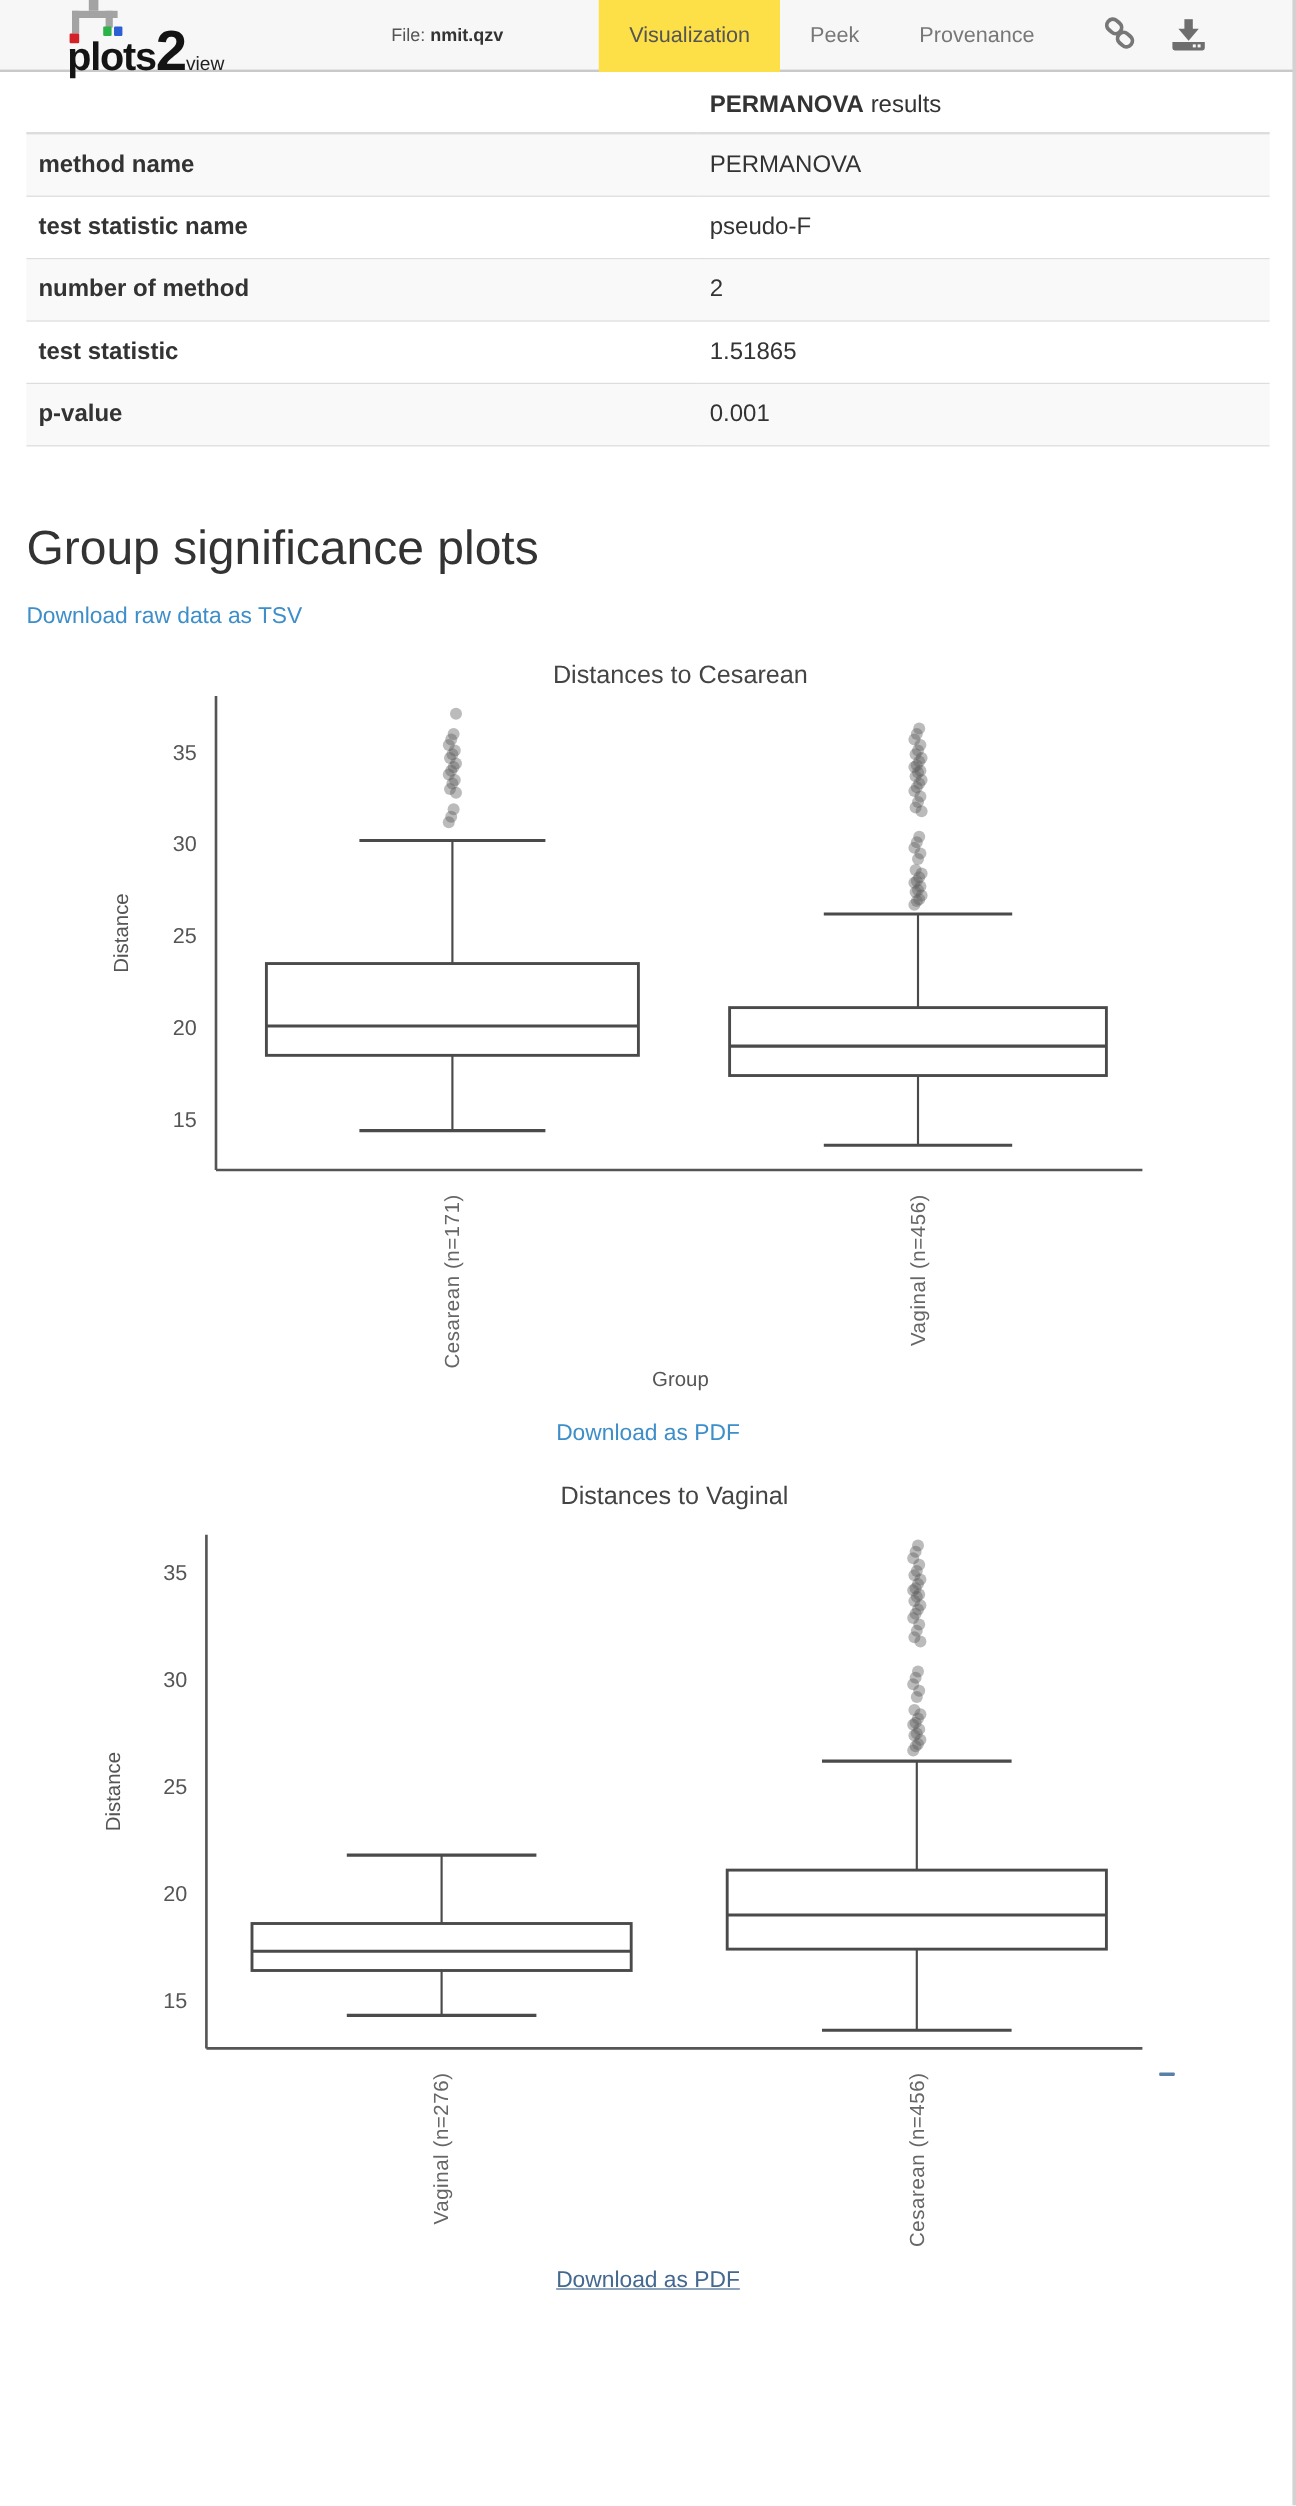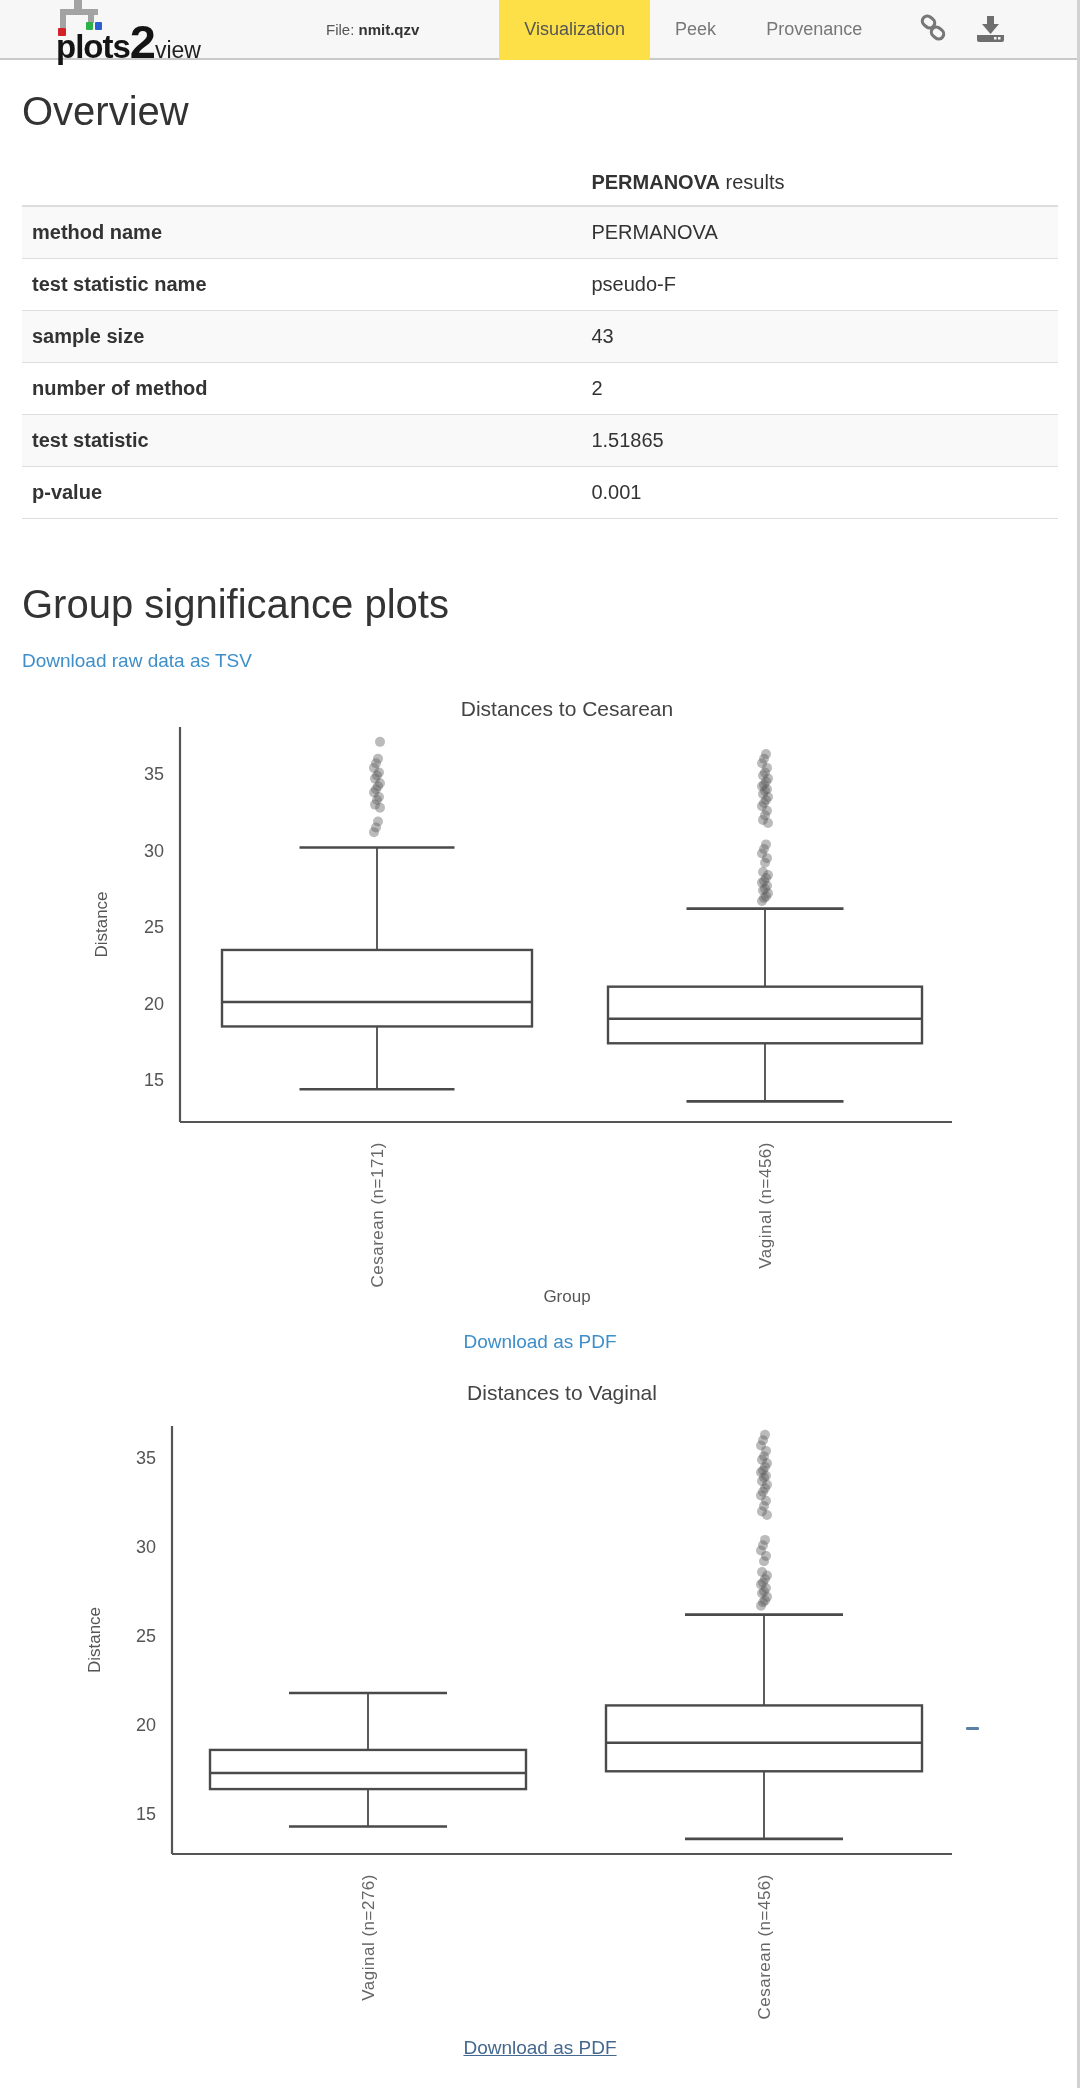--- a/index.html
+++ b/index.html
@@ -17,21 +17,21 @@
   .app-header {
     height: 60px; width: 100%;
     background: #f7f7f7;
     border-bottom: 2px solid #c9c9c9;
     display: flex; align-items: stretch;
   }
   .logo { position: relative; width: 200px; margin-left: 52px; height: 60px; cursor: pointer; }
   .logo-text { position: absolute; left: 4px; top: 14px; white-space: nowrap; }
   .logo-word { font-size: 33px; font-weight: 700; color: #141414; letter-spacing: -1px; }
   .logo-num  { font-size: 47px; font-weight: 700; color: #141414; letter-spacing: -1px; }
-  .logo-suffix { font-size: 23px; font-weight: 400; color: #222; letter-spacing: 0px; }
+  .logo-suffix { font-size: 16px; font-weight: 400; color: #222; letter-spacing: 0px; }
   .logo-pipette { position: absolute; left: 0; top: 0; }
   .logo-dot { position: absolute; border-radius: 1px; }
   .dot-red   { left: 6px;  top: 28px; width: 8px; height: 8px; background: #d42027; }
   .dot-green { left: 34px; top: 22px; width: 7px; height: 8px; background: #2bb34a; }
   .dot-blue  { left: 43px; top: 22px; width: 7px; height: 8px; background: #2c5fd3; }
 
   .file-label { margin-left: 74px; align-self: center; font-size: 15px; color: #555; white-space: nowrap; }
   .file-label b { color: #333; font-weight: 700; }
 
   .tabs { display: flex; margin-left: 80px; height: 60px; }
@@ -135,41 +135,36 @@
           <path d="M2 20 h27 v5 a2 2 0 0 1 -2 2 h-23 a2 2 0 0 1 -2 -2 z"></path>
         </g>
         <rect x="19" y="22" width="2.5" height="2.5" fill="#f7f7f7"></rect>
         <rect x="23" y="22" width="2.5" height="2.5" fill="#f7f7f7"></rect>
       </svg>
     </span>
   </div>
 </header>
 
 <main>
-  <h1 class="page-h">Overview</h1>
 
   <table class="results">
     <thead>
       <tr>
         <th class="col-label"></th>
         <th><span class="hdr-bold">PERMANOVA</span><span class="hdr-rest"> results</span></th>
       </tr>
     </thead>
     <tbody>
       <tr>
           <td class="col-label">method name</td>
           <td>PERMANOVA</td>
         </tr>
       <tr>
           <td class="col-label">test statistic name</td>
           <td>pseudo-F</td>
-        </tr>
-      <tr>
-          <td class="col-label">sample size</td>
-          <td>43</td>
         </tr>
       <tr>
           <td class="col-label">number of method</td>
           <td>2</td>
         </tr>
       <tr>
           <td class="col-label">test statistic</td>
           <td>1.51865</td>
         </tr>
       <tr>

